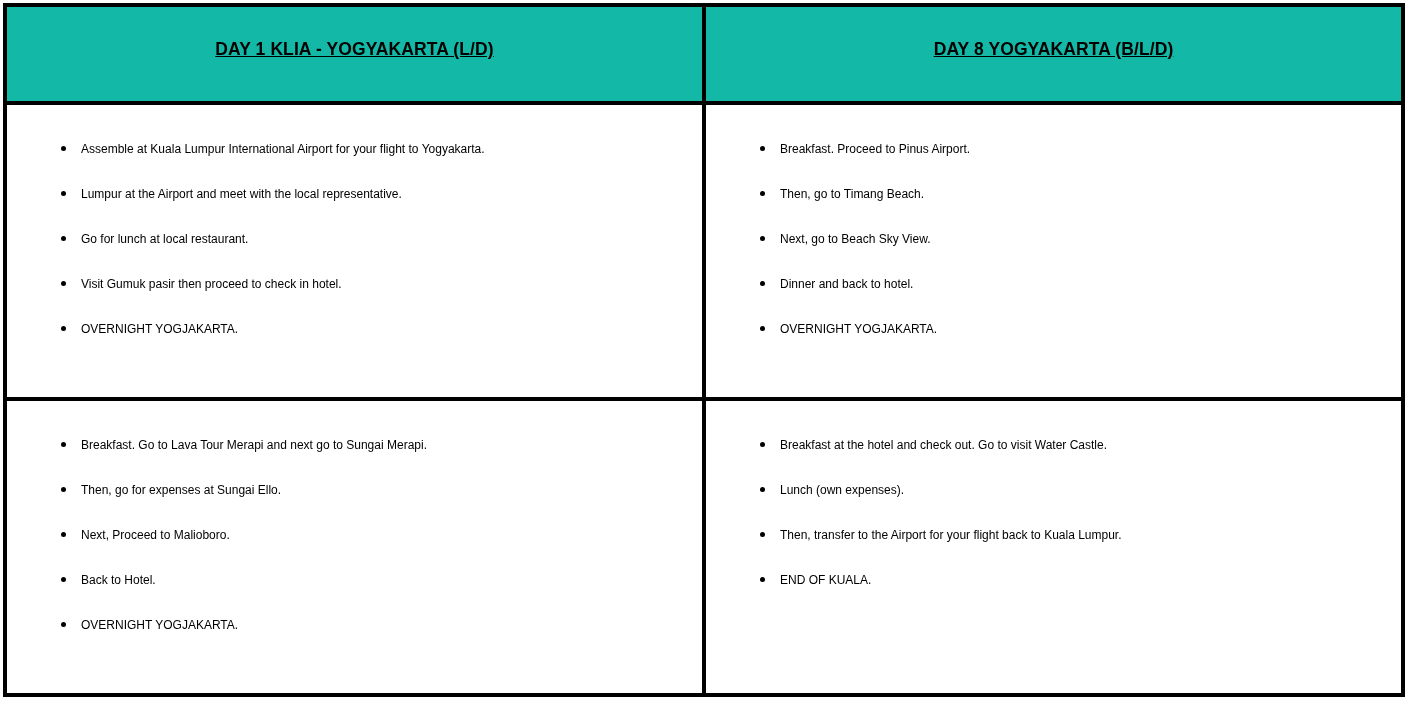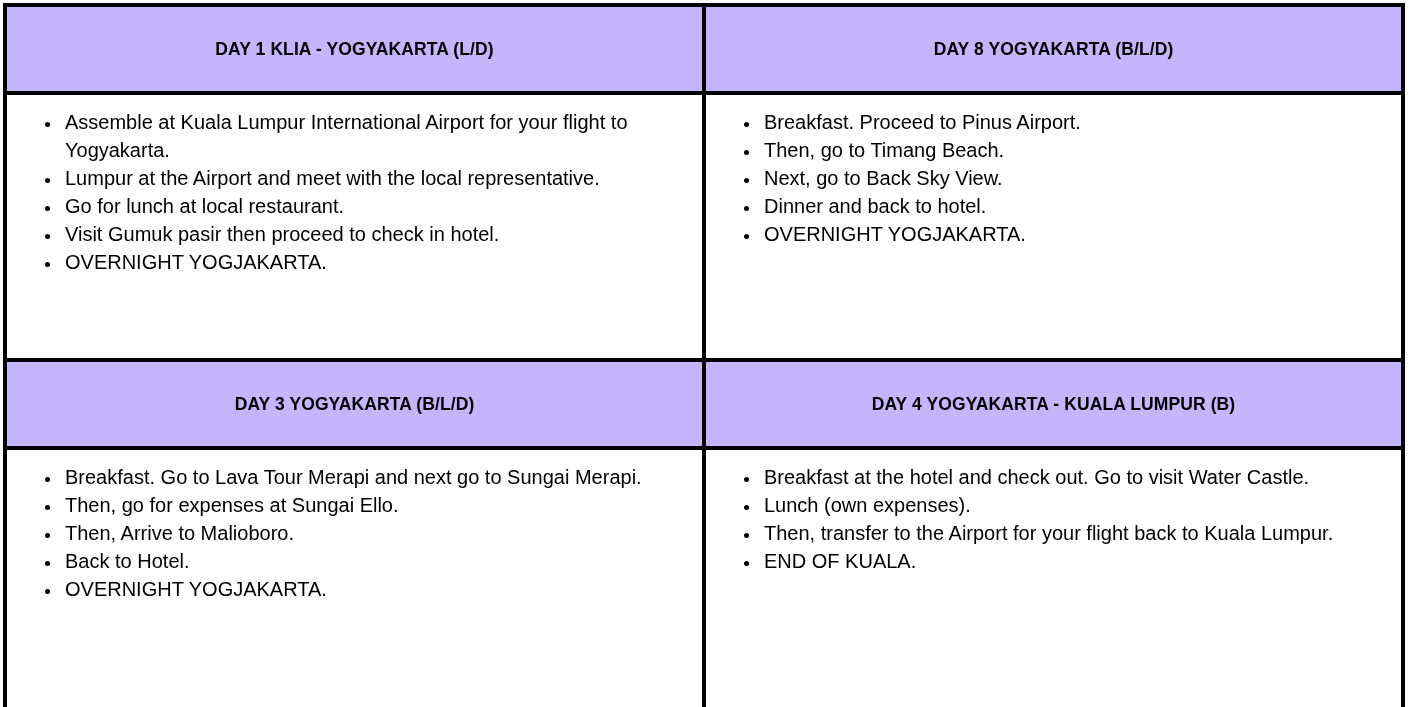--- a/index.html
+++ b/index.html
@@ -35,23 +35,24 @@
   }
 
   td {
     border: 4px solid #000000;
     padding: 0;
     vertical-align: top;
   }
 
   
   tr.day-header-row td {
-    background: #c4b5fd;
+    background: #14b8a6;
     height: 84px;
     padding: 0;
+    text-decoration: underline;
   }
 
   .day-title {
     display: flex;
     align-items: center;
     justify-content: center;
     height: 84px;
     font-size: 17.5px;
     font-weight: bold;
     color: #000000;
@@ -68,25 +69,25 @@
   }
 
   ul.day-list {
     margin: 0;
     padding: 13px 14px 0 54px;
     list-style-type: disc;
     box-sizing: border-box;
   }
 
   ul.day-list li {
-    font-size: 20px;
+    font-size: 12px;
     line-height: 28px;
     color: #000000;
     padding-left: 4px;
-    margin: 0;
+    margin: 16px;
   }
 
   ul.day-list li::marker {
     font-size: 15px;
   }
 </style>
 </head>
 <body>
 
 <div class="itinerary-wrap">
@@ -111,40 +112,32 @@
             <li>Lumpur at the Airport and meet with the local representative.</li>
             <li>Go for lunch at local restaurant.</li>
             <li>Visit Gumuk pasir then proceed to check in hotel.</li>
             <li>OVERNIGHT YOGJAKARTA.</li>
           </ul>
         </td>
         <td>
           <ul class="day-list">
             <li>Breakfast. Proceed to Pinus Airport.</li>
             <li>Then, go to Timang Beach.</li>
-            <li>Next, go to Back Sky View.</li>
+            <li>Next, go to Beach Sky View.</li>
             <li>Dinner and back to hotel.</li>
             <li>OVERNIGHT YOGJAKARTA.</li>
           </ul>
-        </td>
-      </tr>
-      <tr class="day-header-row">
-        <td>
-          <div class="day-title">DAY 3 YOGYAKARTA (B/L/D)</div>
-        </td>
-        <td>
-          <div class="day-title">DAY 4 YOGYAKARTA - KUALA LUMPUR (B)</div>
         </td>
       </tr>
       <tr class="day-body-row">
         <td>
           <ul class="day-list">
             <li>Breakfast. Go to Lava Tour Merapi and next go to Sungai Merapi.</li>
             <li>Then, go for expenses at Sungai Ello.</li>
-            <li>Then, Arrive to Malioboro.</li>
+            <li>Next, Proceed to Malioboro.</li>
             <li>Back to Hotel.</li>
             <li>OVERNIGHT YOGJAKARTA.</li>
           </ul>
         </td>
         <td>
           <ul class="day-list">
             <li>Breakfast at the hotel and check out. Go to visit Water Castle.</li>
             <li>Lunch (own expenses).</li>
             <li>Then, transfer to the Airport for your flight back to Kuala Lumpur.</li>
             <li>END OF KUALA.</li>

